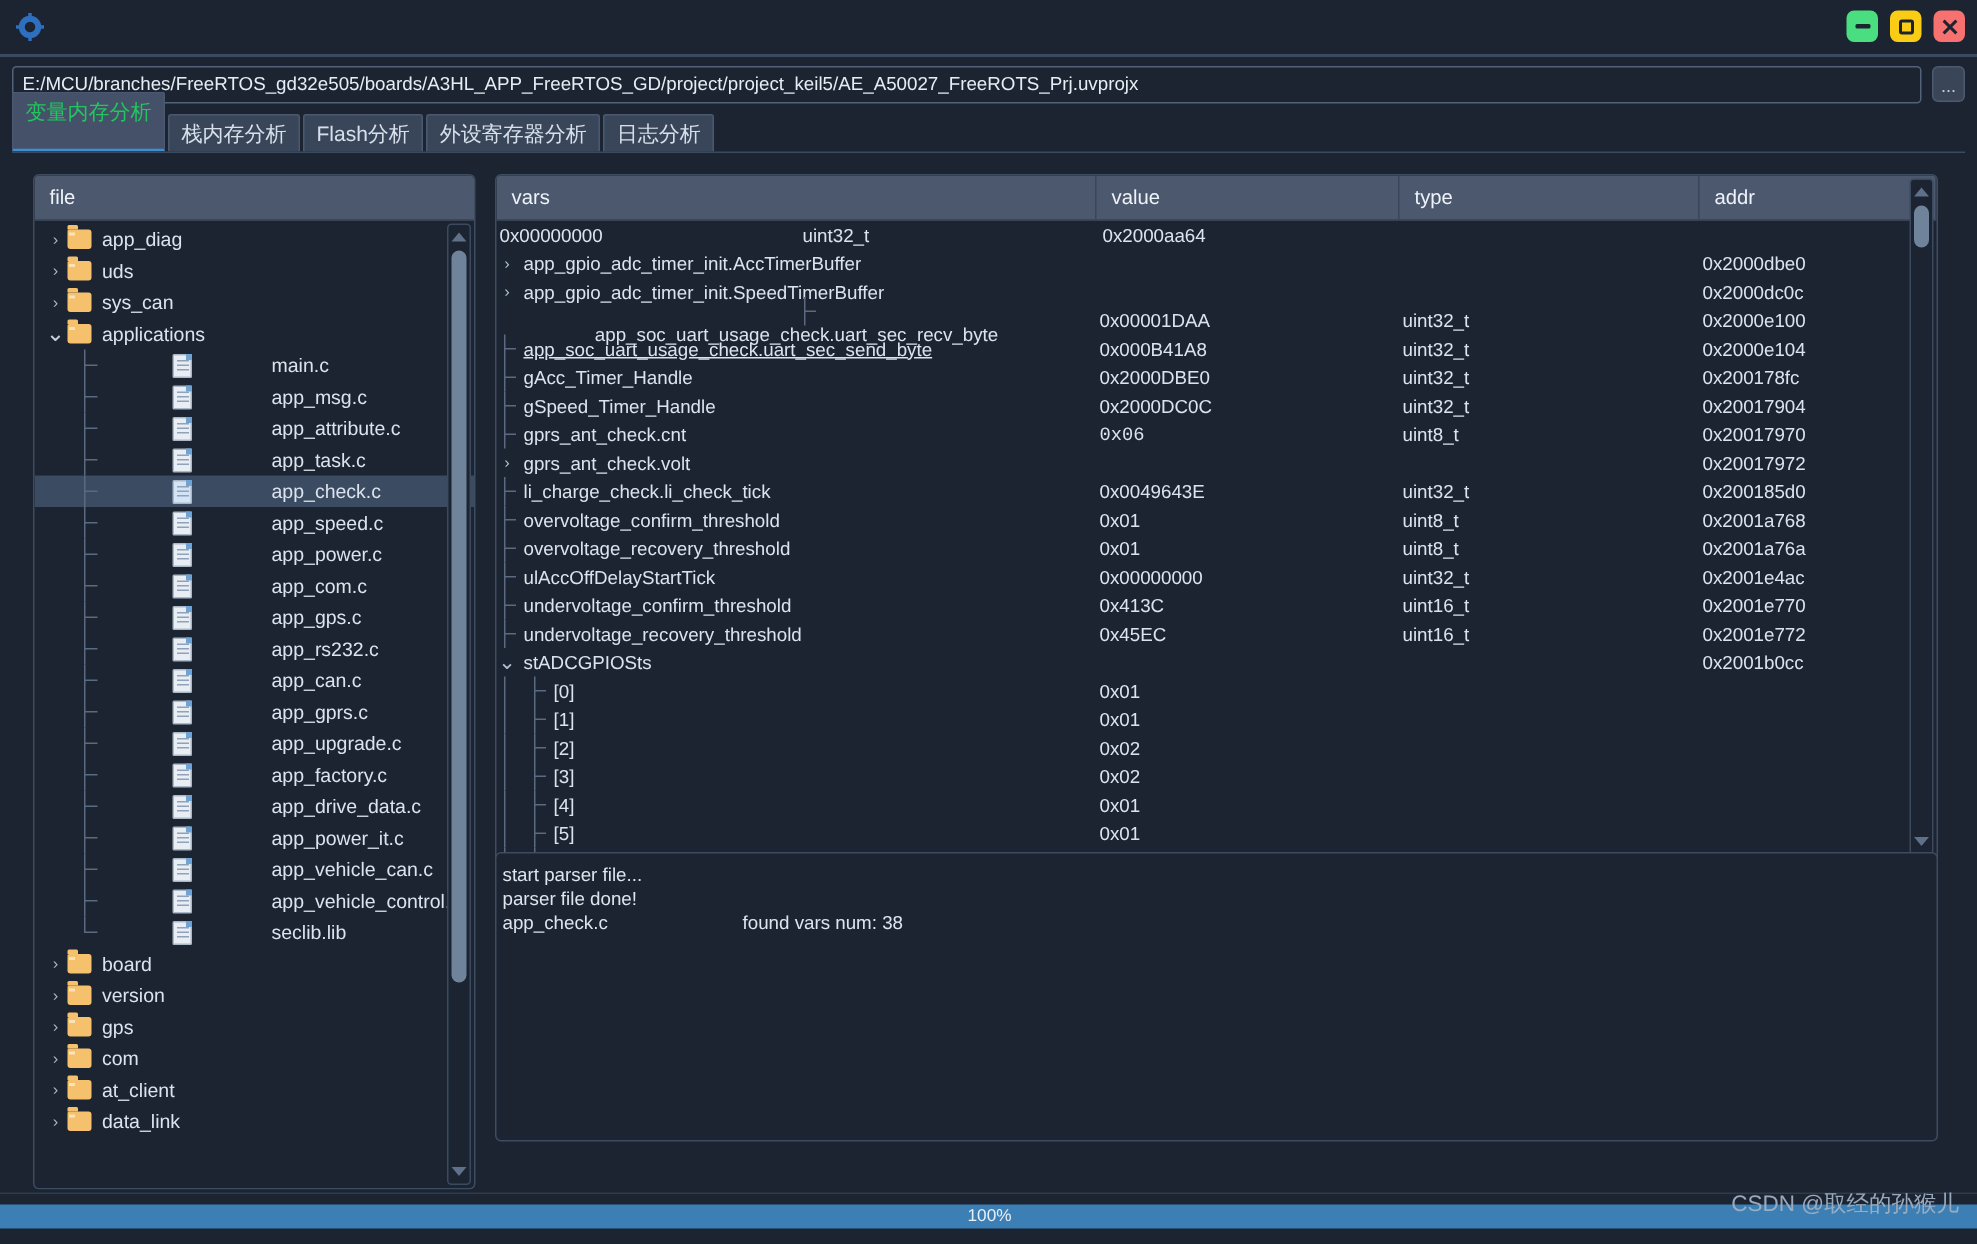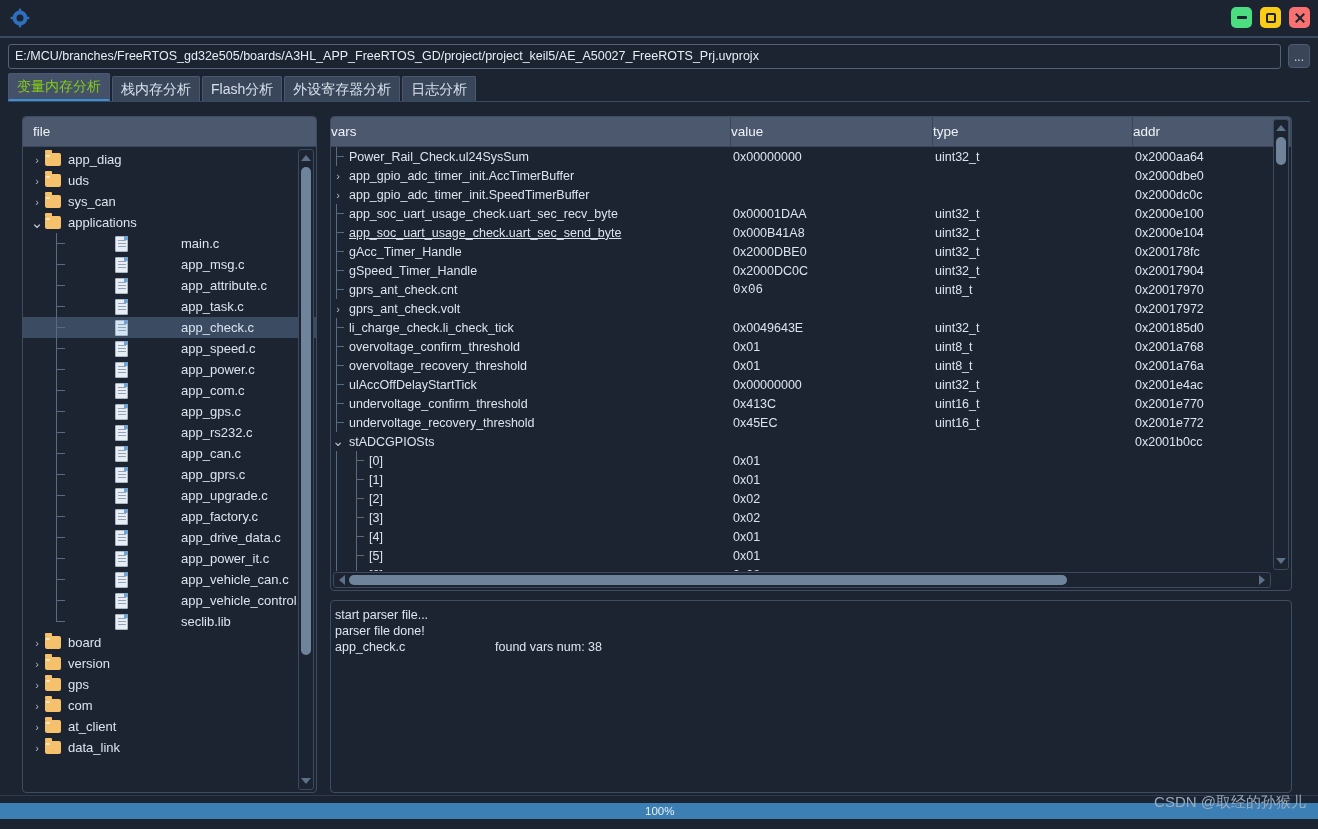--- a/index.html
+++ b/index.html
@@ -93,40 +93,40 @@
     line-height: 25px;
     border: 1px solid #4a5870;
     border-bottom: none;
     border-radius: 2px 2px 0 0;
     margin-right: 2px;
     cursor: pointer;
     white-space: nowrap;
   }
   .tab.active {
     background: #445168;
-    color: #84cc16;
+    color: #22c55e;
     border-bottom: 2px solid #3b8fd4;
-    height: 28px; line-height: 25px;
+    height: 40px; line-height: 25px;
   }
   .tabstrip-rule {
     position: absolute; left: 8px; top: 101px; width: 1302px; height: 1px;
     background: #3a4a61;
   }
 
   
   .panel {
     position: absolute;
     background: #1b2430;
     border: 1px solid #3e4c60;
     border-radius: 4px;
     overflow: hidden;
   }
   #file-panel  { left: 22px;  top: 116px; width: 295px; height: 677px; }
   #vars-panel  { left: 330px; top: 116px; width: 962px; height: 475px; }
-  #log-panel   { left: 330px; top: 600px; width: 962px; height: 193px; }
+  #log-panel   { left: 330px; top: 568px; width: 962px; height: 193px; }
 
   
   .tree-head {
     height: 30px; background: #4b586d;
     color: #eef3f9; font-size: 13.5px;
     display: flex; align-items: center; padding-left: 10px;
     border-bottom: 1px solid #3b485c;
   }
   .tree-body {
     position: relative;
@@ -227,21 +227,21 @@
     background: #6f849b; border-radius: 5px;
   }
 
   
   .vt-head {
     display: flex; height: 30px;
     background: #4b586d; color: #eef3f9; font-size: 13.5px;
     border-bottom: 1px solid #3b485c;
   }
   .vt-head .cell {
-    display: flex; align-items: center; 
+    display: flex; align-items: center; padding-left: 10px;
     border-right: 1px solid #39465a;
   }
   .vt-body {
     position: relative;
     height: 424px;
     overflow: hidden;
   }
   .vrow { display: flex; height: 19px; font-size: 12.5px; color: #dbe4ee; align-items: center; }
   .vrow .c-vars { display: flex; align-items: center; white-space: nowrap; }
   .vrow .c-val, .vrow .c-type, .vrow .c-addr { padding-left: 2px; white-space: nowrap; }
@@ -501,24 +501,20 @@
 
   <div class="panel" id="vars-panel">
     <div class="vt-head" id="vt-head">
         <div class="cell" style="width: 400px;">vars</div>
         <div class="cell" style="width: 202px;">value</div>
         <div class="cell" style="width: 200px;">type</div>
         <div class="cell" style="width: 158px;">addr</div>
       </div>
     <div class="vt-body" id="vt-body">
         <div class="vrow">
-          <div class="c-vars" style="width: 400px;">
-            <span class="vstem"></span>
-            <span>Power_Rail_Check.ul24SysSum</span>
-          </div>
           <div class="c-val" style="width: 202px;">0x00000000</div>
           <div class="c-type" style="width: 200px;">uint32_t</div>
           <div class="c-addr" style="width: 158px;">0x2000aa64</div>
         </div>
         <div class="vrow">
           <div class="c-vars" style="width: 400px;">
             <span class="varrow">›</span>
             <span style="width: 4px; flex: 0 0 4px;"></span>
             <span>app_gpio_adc_timer_init.AccTimerBuffer</span>
           </div>
@@ -530,21 +526,21 @@
           <div class="c-vars" style="width: 400px;">
             <span class="varrow">›</span>
             <span style="width: 4px; flex: 0 0 4px;"></span>
             <span>app_gpio_adc_timer_init.SpeedTimerBuffer</span>
           </div>
           <div class="c-val" style="width: 202px;"></div>
           <div class="c-type" style="width: 200px;"></div>
           <div class="c-addr" style="width: 158px;">0x2000dc0c</div>
         </div>
         <div class="vrow">
-          <div class="c-vars" style="width: 400px;">
+          <div class="c-vars" style="width: 400px; flex-direction: column;">
             <span class="vstem"></span>
             <span>app_soc_uart_usage_check.uart_sec_recv_byte</span>
           </div>
           <div class="c-val" style="width: 202px;">0x00001DAA</div>
           <div class="c-type" style="width: 200px;">uint32_t</div>
           <div class="c-addr" style="width: 158px;">0x2000e100</div>
         </div>
         <div class="vrow">
           <div class="c-vars" style="width: 400px; text-decoration: underline;">
             <span class="vstem"></span>

